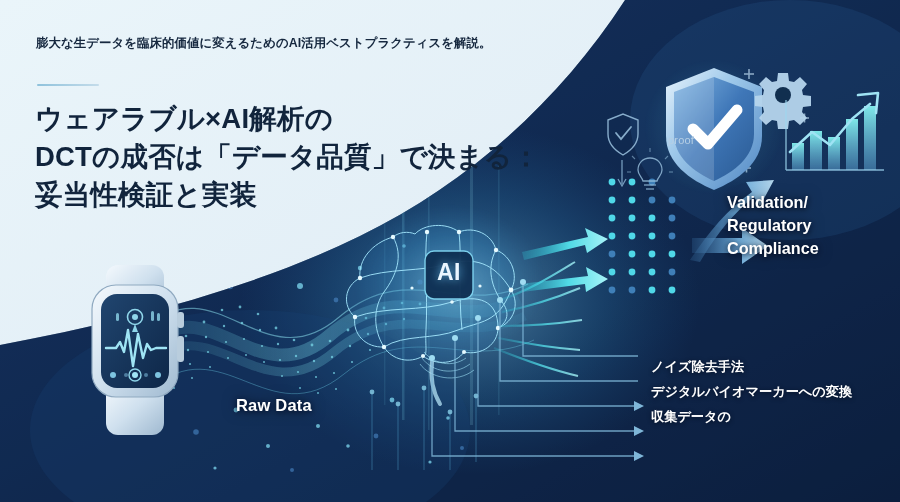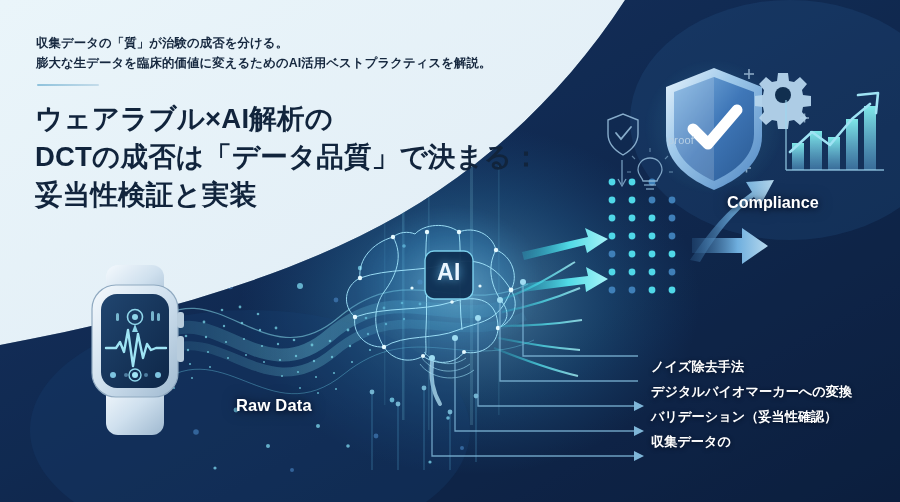--- a/index.html
+++ b/index.html
@@ -485,50 +485,48 @@
       <g fill="#7fb6d8">
         <path d="M634,401 L644,406 L634,411 Z"></path>
         <path d="M634,426 L644,431 L634,436 Z"></path>
         <path d="M634,451 L644,456 L634,461 Z"></path>
       </g>
 
     </g>
   </svg>
 
   <div id="subtitle">
-    <div>収集データの「質」が治験の成否を分ける。</div>
     <div>膨大な生データを臨床的価値に変えるためのAI活用ベストプラクティスを解説。</div>
   </div>
 
   <div id="rule"></div>
 
   <h1 id="title">
     <div>ウェアラブル×AI解析の</div>
     <div>DCTの成否は「データ品質」で決まる：</div>
     <div>妥当性検証と実装</div>
   </h1>
 
   <div id="ai-badge-text">AI</div>
   <div id="proof-text">proof</div>
 
   <div class="wlabel" id="lbl-raw">Raw Data</div>
 
 
   <div class="wlabel" id="lbl-val">
+    <div>Validation/</div>
+    <div>Regulatory</div>
     <div>Compliance</div>
   </div>
 
   <div id="bullets">
     <div class="brow">
       <span>ノイズ除去手法</span>
     </div>
     <div class="brow">
       <span>デジタルバイオマーカーへの変換</span>
     </div>
     <div class="brow">
-      <span>バリデーション（妥当性確認）</span>
-    </div>
-    <div class="brow">
       <span>収集データの</span>
     </div>
   </div>
 
 </div>
 
 </body></html>

